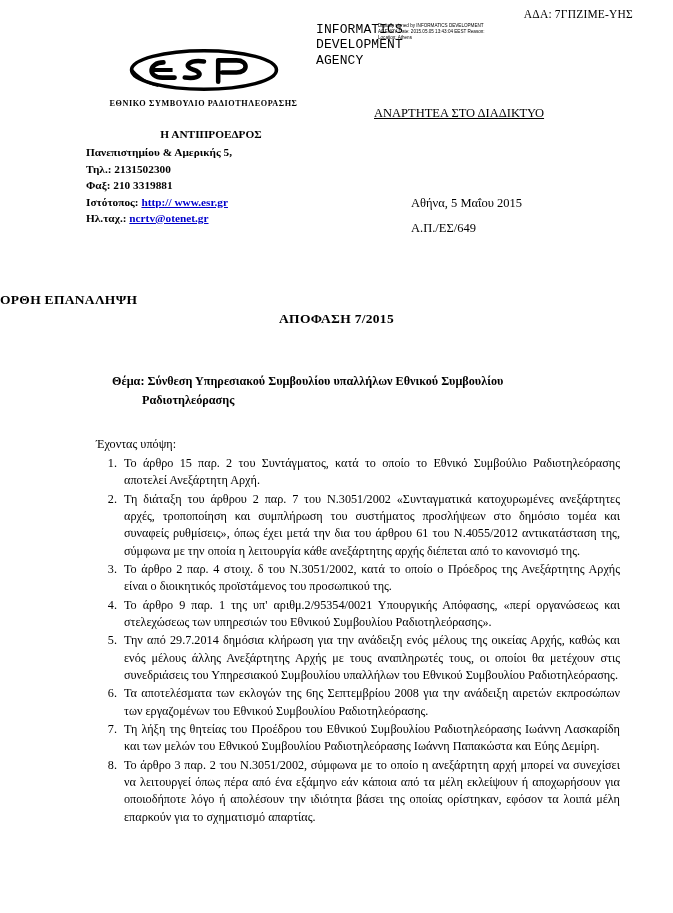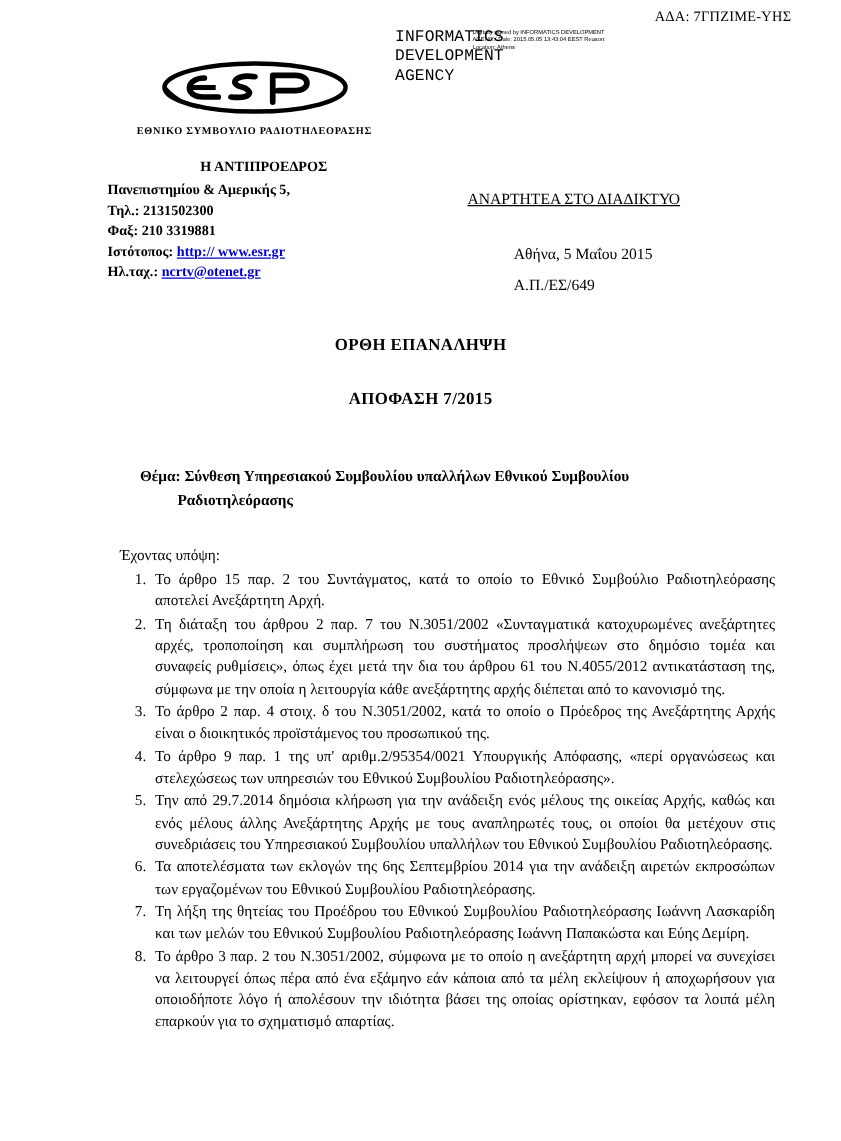--- a/index.html
+++ b/index.html
@@ -100,42 +100,40 @@
   }
   .contact .lbl { font-weight: bold; }
 
   
   .anartitea {
     position: absolute;
     top: 106px;
     left: 374px;
     font-size: 12.5px;
     text-decoration: underline;
-    margin-top: 46px;
   }
   .place-date {
     position: absolute;
     top: 196px;
     left: 411px;
     font-size: 12.5px;
   }
   .protocol {
     position: absolute;
     top: 221px;
     left: 411px;
     font-size: 12.5px;
   }
 
   
   .orth {
     position: absolute;
-    top: 268px;
+    top: 292px;
     left: 0;
     width: 673px;
-    text-align: center;
     font-size: 13.5px;
     font-weight: bold;
     letter-spacing: .3px;
   }
   .apofasi {
     position: absolute;
     top: 311px;
     left: 0;
     width: 673px;
     text-align: center;
@@ -241,18 +239,18 @@
   </div>
 
   <div class="body-intro">Έχοντας υπόψη:</div>
 
   <ol class="clauses">
     <li>Το άρθρο 15 παρ. 2 του Συντάγματος, κατά το οποίο το Εθνικό Συμβούλιο Ραδιοτηλεόρασης αποτελεί Ανεξάρτητη Αρχή.</li>
     <li>Τη διάταξη του άρθρου 2 παρ. 7 του Ν.3051/2002 «Συνταγματικά κατοχυρωμένες ανεξάρτητες αρχές, τροποποίηση και συμπλήρωση του συστήματος προσλήψεων στο δημόσιο τομέα και συναφείς ρυθμίσεις», όπως έχει μετά την δια του άρθρου 61 του Ν.4055/2012 αντικατάσταση της, σύμφωνα με την οποία η λειτουργία κάθε ανεξάρτητης αρχής διέπεται από το κανονισμό της.</li>
     <li>Το άρθρο 2 παρ. 4 στοιχ. δ του Ν.3051/2002, κατά το οποίο ο Πρόεδρος της Ανεξάρτητης Αρχής είναι ο διοικητικός προϊστάμενος του προσωπικού της.</li>
     <li>Το άρθρο 9 παρ. 1 της υπ' αριθμ.2/95354/0021 Υπουργικής Απόφασης, «περί οργανώσεως και στελεχώσεως των υπηρεσιών του Εθνικού Συμβουλίου Ραδιοτηλεόρασης».</li>
     <li>Την από 29.7.2014 δημόσια κλήρωση για την ανάδειξη ενός μέλους της οικείας Αρχής, καθώς και ενός μέλους άλλης Ανεξάρτητης Αρχής με τους αναπληρωτές τους, οι οποίοι θα μετέχουν στις συνεδριάσεις του Υπηρεσιακού Συμβουλίου υπαλλήλων του Εθνικού Συμβουλίου Ραδιοτηλεόρασης.</li>
-    <li>Τα αποτελέσματα των εκλογών της 6ης Σεπτεμβρίου 2014 για την ανάδειξη αιρετών εκπροσώπων των εργαζομένων του Εθνικού Συμβουλίου Ραδιοτηλεόρασης.</li>
+    <li>Τα αποτελέσματα των εκλογών της 6ης Σεπτεμβρίου 2008 για την ανάδειξη αιρετών εκπροσώπων των εργαζομένων του Εθνικού Συμβουλίου Ραδιοτηλεόρασης.</li>
     <li>Τη λήξη της θητείας του Προέδρου του Εθνικού Συμβουλίου Ραδιοτηλεόρασης Ιωάννη Λασκαρίδη και των μελών του Εθνικού Συμβουλίου Ραδιοτηλεόρασης Ιωάννη Παπακώστα και Εύης Δεμίρη.</li>
     <li>Το άρθρο 3 παρ. 2 του Ν.3051/2002, σύμφωνα με το οποίο η ανεξάρτητη αρχή μπορεί να συνεχίσει να λειτουργεί όπως πέρα από ένα εξάμηνο εάν κάποια από τα μέλη εκλείψουν ή αποχωρήσουν για οποιοδήποτε λόγο ή απολέσουν την ιδιότητα βάσει της οποίας ορίστηκαν, εφόσον τα λοιπά μέλη επαρκούν για το σχηματισμό απαρτίας.</li>
   </ol>
 
 </div>
 
 </body></html>

